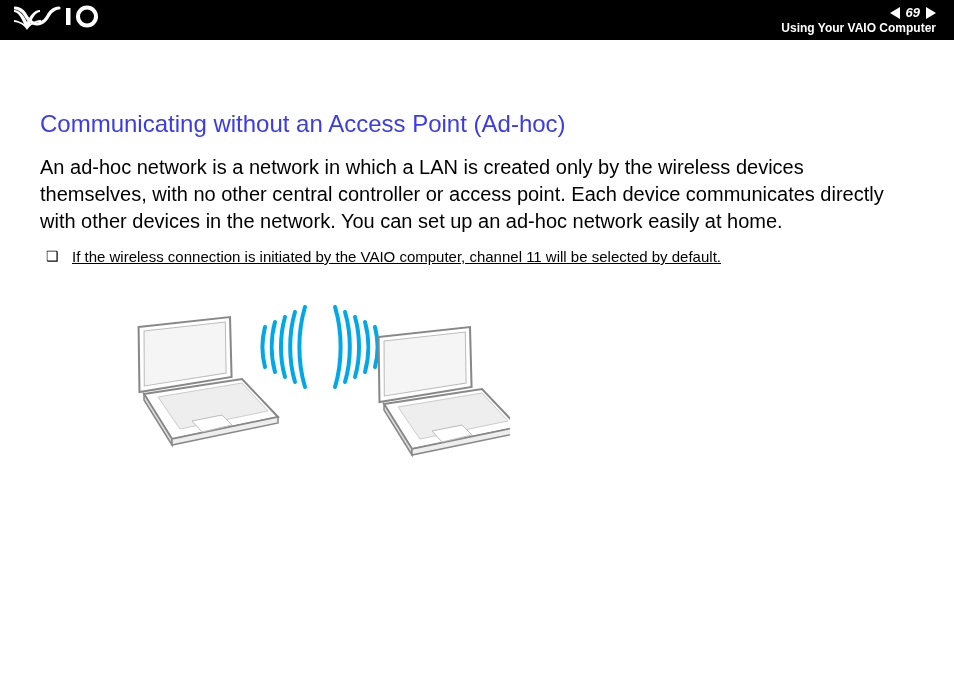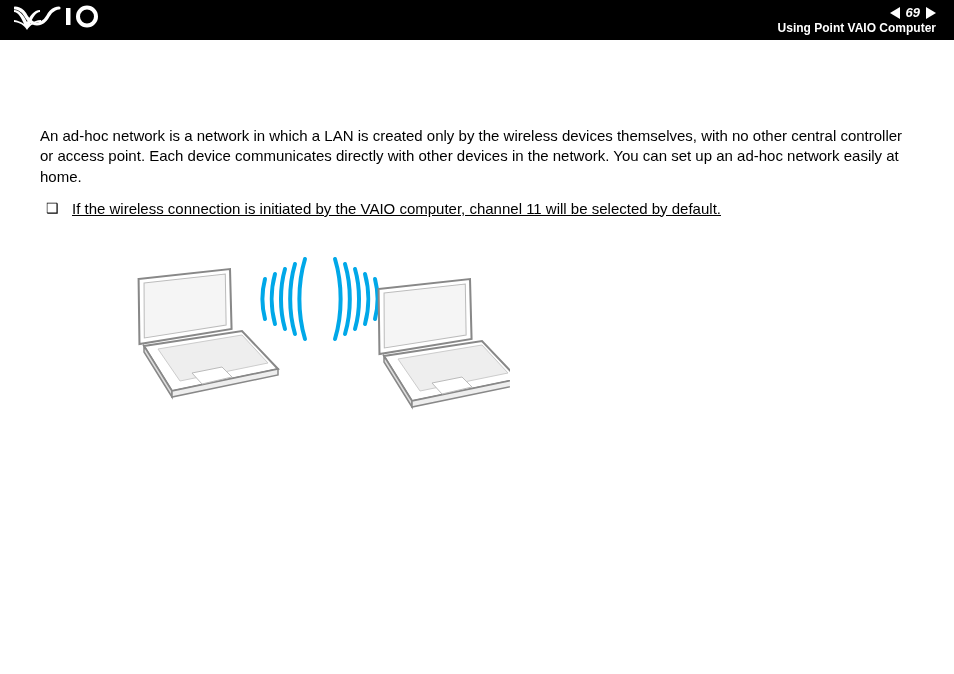--- a/index.html
+++ b/index.html
@@ -64,21 +64,21 @@
   .content {
     padding: 70px 40px 0 40px;
   }
   h1.title {
     color: #3a3af0;
     font-size: 24px;
     font-weight: 400;
     margin-bottom: 14px;
   }
   p.intro {
-    font-size: 15px;
+    font-size: 20px;
     line-height: 1.35;
     margin-bottom: 12px;
     margin-top: 16px;
   }
   ul.bullets {
     list-style: none;
     padding-left: 6px;
     text-decoration: underline;
   }
   ul.bullets li {
@@ -120,25 +120,26 @@
         <circle cx="73" cy="11.5" r="9" fill="none" stroke="#fff" stroke-width="4"></circle>
       </svg>
     </span>
   </div>
   <div class="header-right">
     <div class="page-nav">
       <span class="arrow arrow-left"></span>
       <span>69</span>
       <span class="arrow arrow-right"></span>
     </div>
-    <div class="breadcrumb">Using Point VAIO Computer</div>
+    <div class="breadcrumb">Using Your VAIO Computer</div>
   </div>
 </div>
 
 <div class="content">
+  <h1 class="title">Communicating without an Access Point (Ad-hoc)</h1>
   <p class="intro">An ad-hoc network is a network in which a LAN is created only by the wireless devices themselves, with no other central controller or access point. Each device communicates directly with other devices in the network. You can set up an ad-hoc network easily at home.</p>
   <ul class="bullets">
     <li>If the wireless connection is initiated by the VAIO computer, channel 11 will be selected by default.</li>
   </ul>
 
   <div class="illustration">
     <svg width="420" height="180" viewBox="0 0 420 180">
 
       <g transform="translate(20,30)">
 

